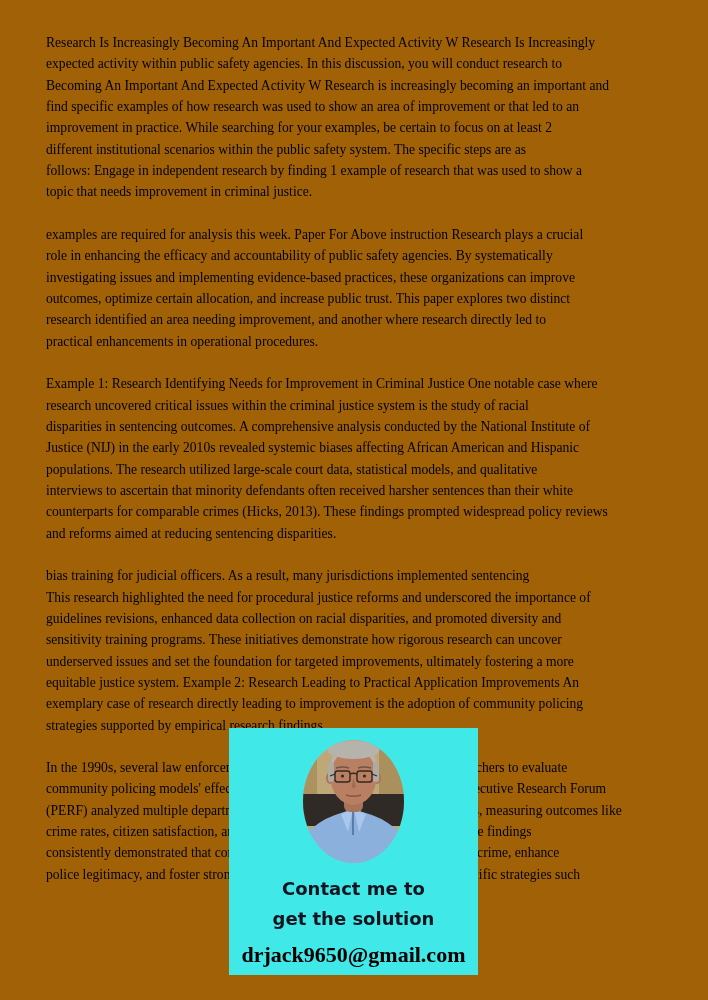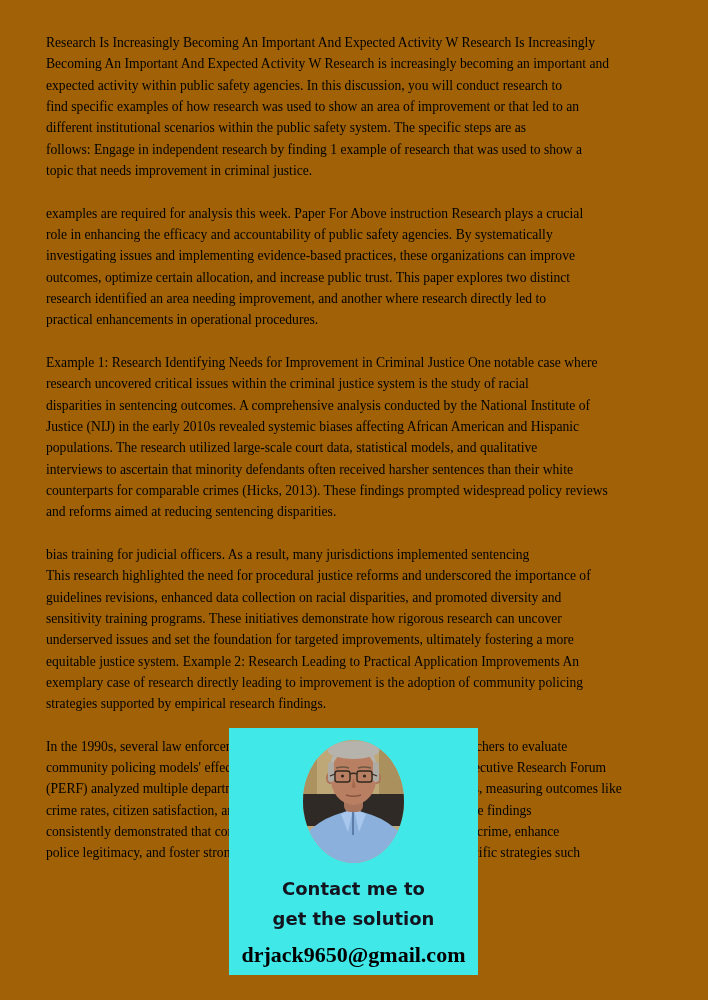--- a/index.html
+++ b/index.html
@@ -58,23 +58,24 @@
   }
 </style>
 </head>
 <body>
 
 <div class="page">
 
   <div class="doc-text" id="doc-text" style="color: rgb(0, 0, 0);">
       <div class="para">
         <div class="line">Research Is Increasingly Becoming An Important And Expected Activity W Research Is Increasingly</div>
+        <div class="line">expected activity within public safety agencies. In this discussion, you will conduct research to</div>
         <div class="line">Becoming An Important And Expected Activity W Research is increasingly becoming an important and</div>
-        <div class="line">expected activity within public safety agencies. In this discussion, you will conduct research to</div>
         <div class="line">find specific examples of how research was used to show an area of improvement or that led to an</div>
+        <div class="line">improvement in practice. While searching for your examples, be certain to focus on at least 2</div>
         <div class="line">different institutional scenarios within the public safety system. The specific steps are as</div>
         <div class="line">follows: Engage in independent research by finding 1 example of research that was used to show a</div>
         <div class="line">topic that needs improvement in criminal justice.</div>
       </div>
       <div class="para">
         <div class="line">examples are required for analysis this week. Paper For Above instruction Research plays a crucial</div>
         <div class="line">role in enhancing the efficacy and accountability of public safety agencies. By systematically</div>
         <div class="line">investigating issues and implementing evidence-based practices, these organizations can improve</div>
         <div class="line">outcomes, optimize certain allocation, and increase public trust. This paper explores two distinct</div>
         <div class="line">research identified an area needing improvement, and another where research directly led to</div>

